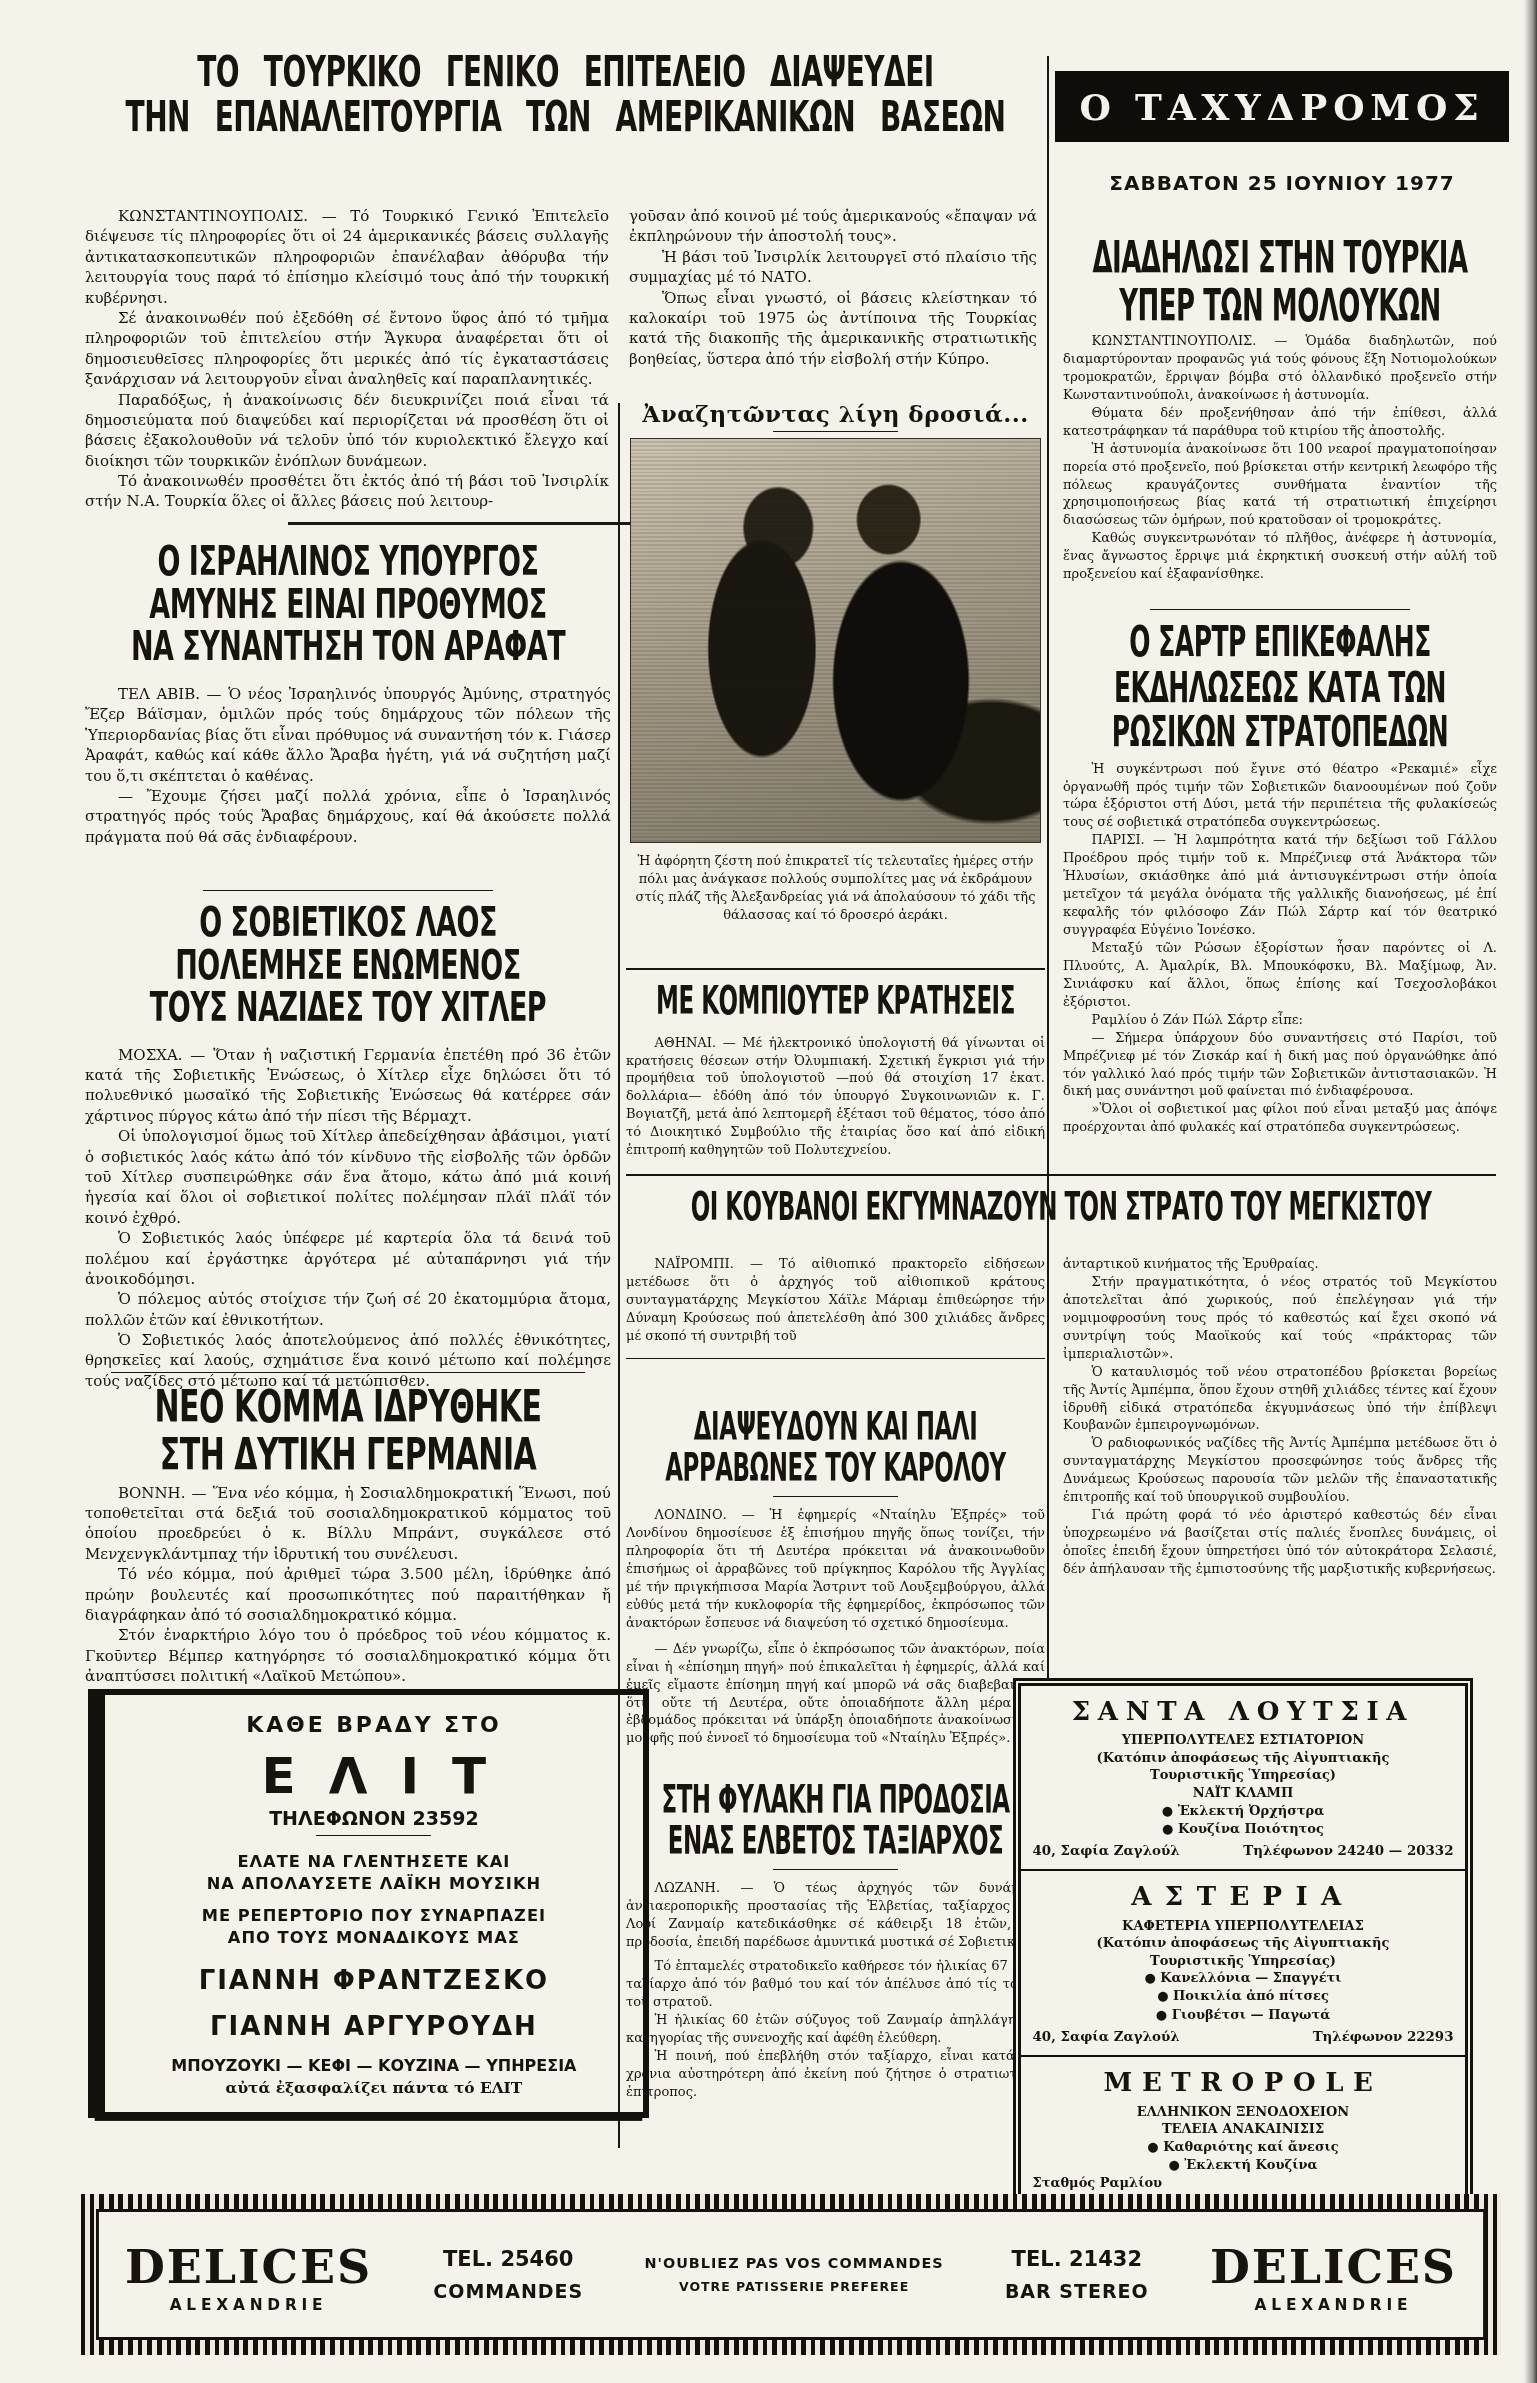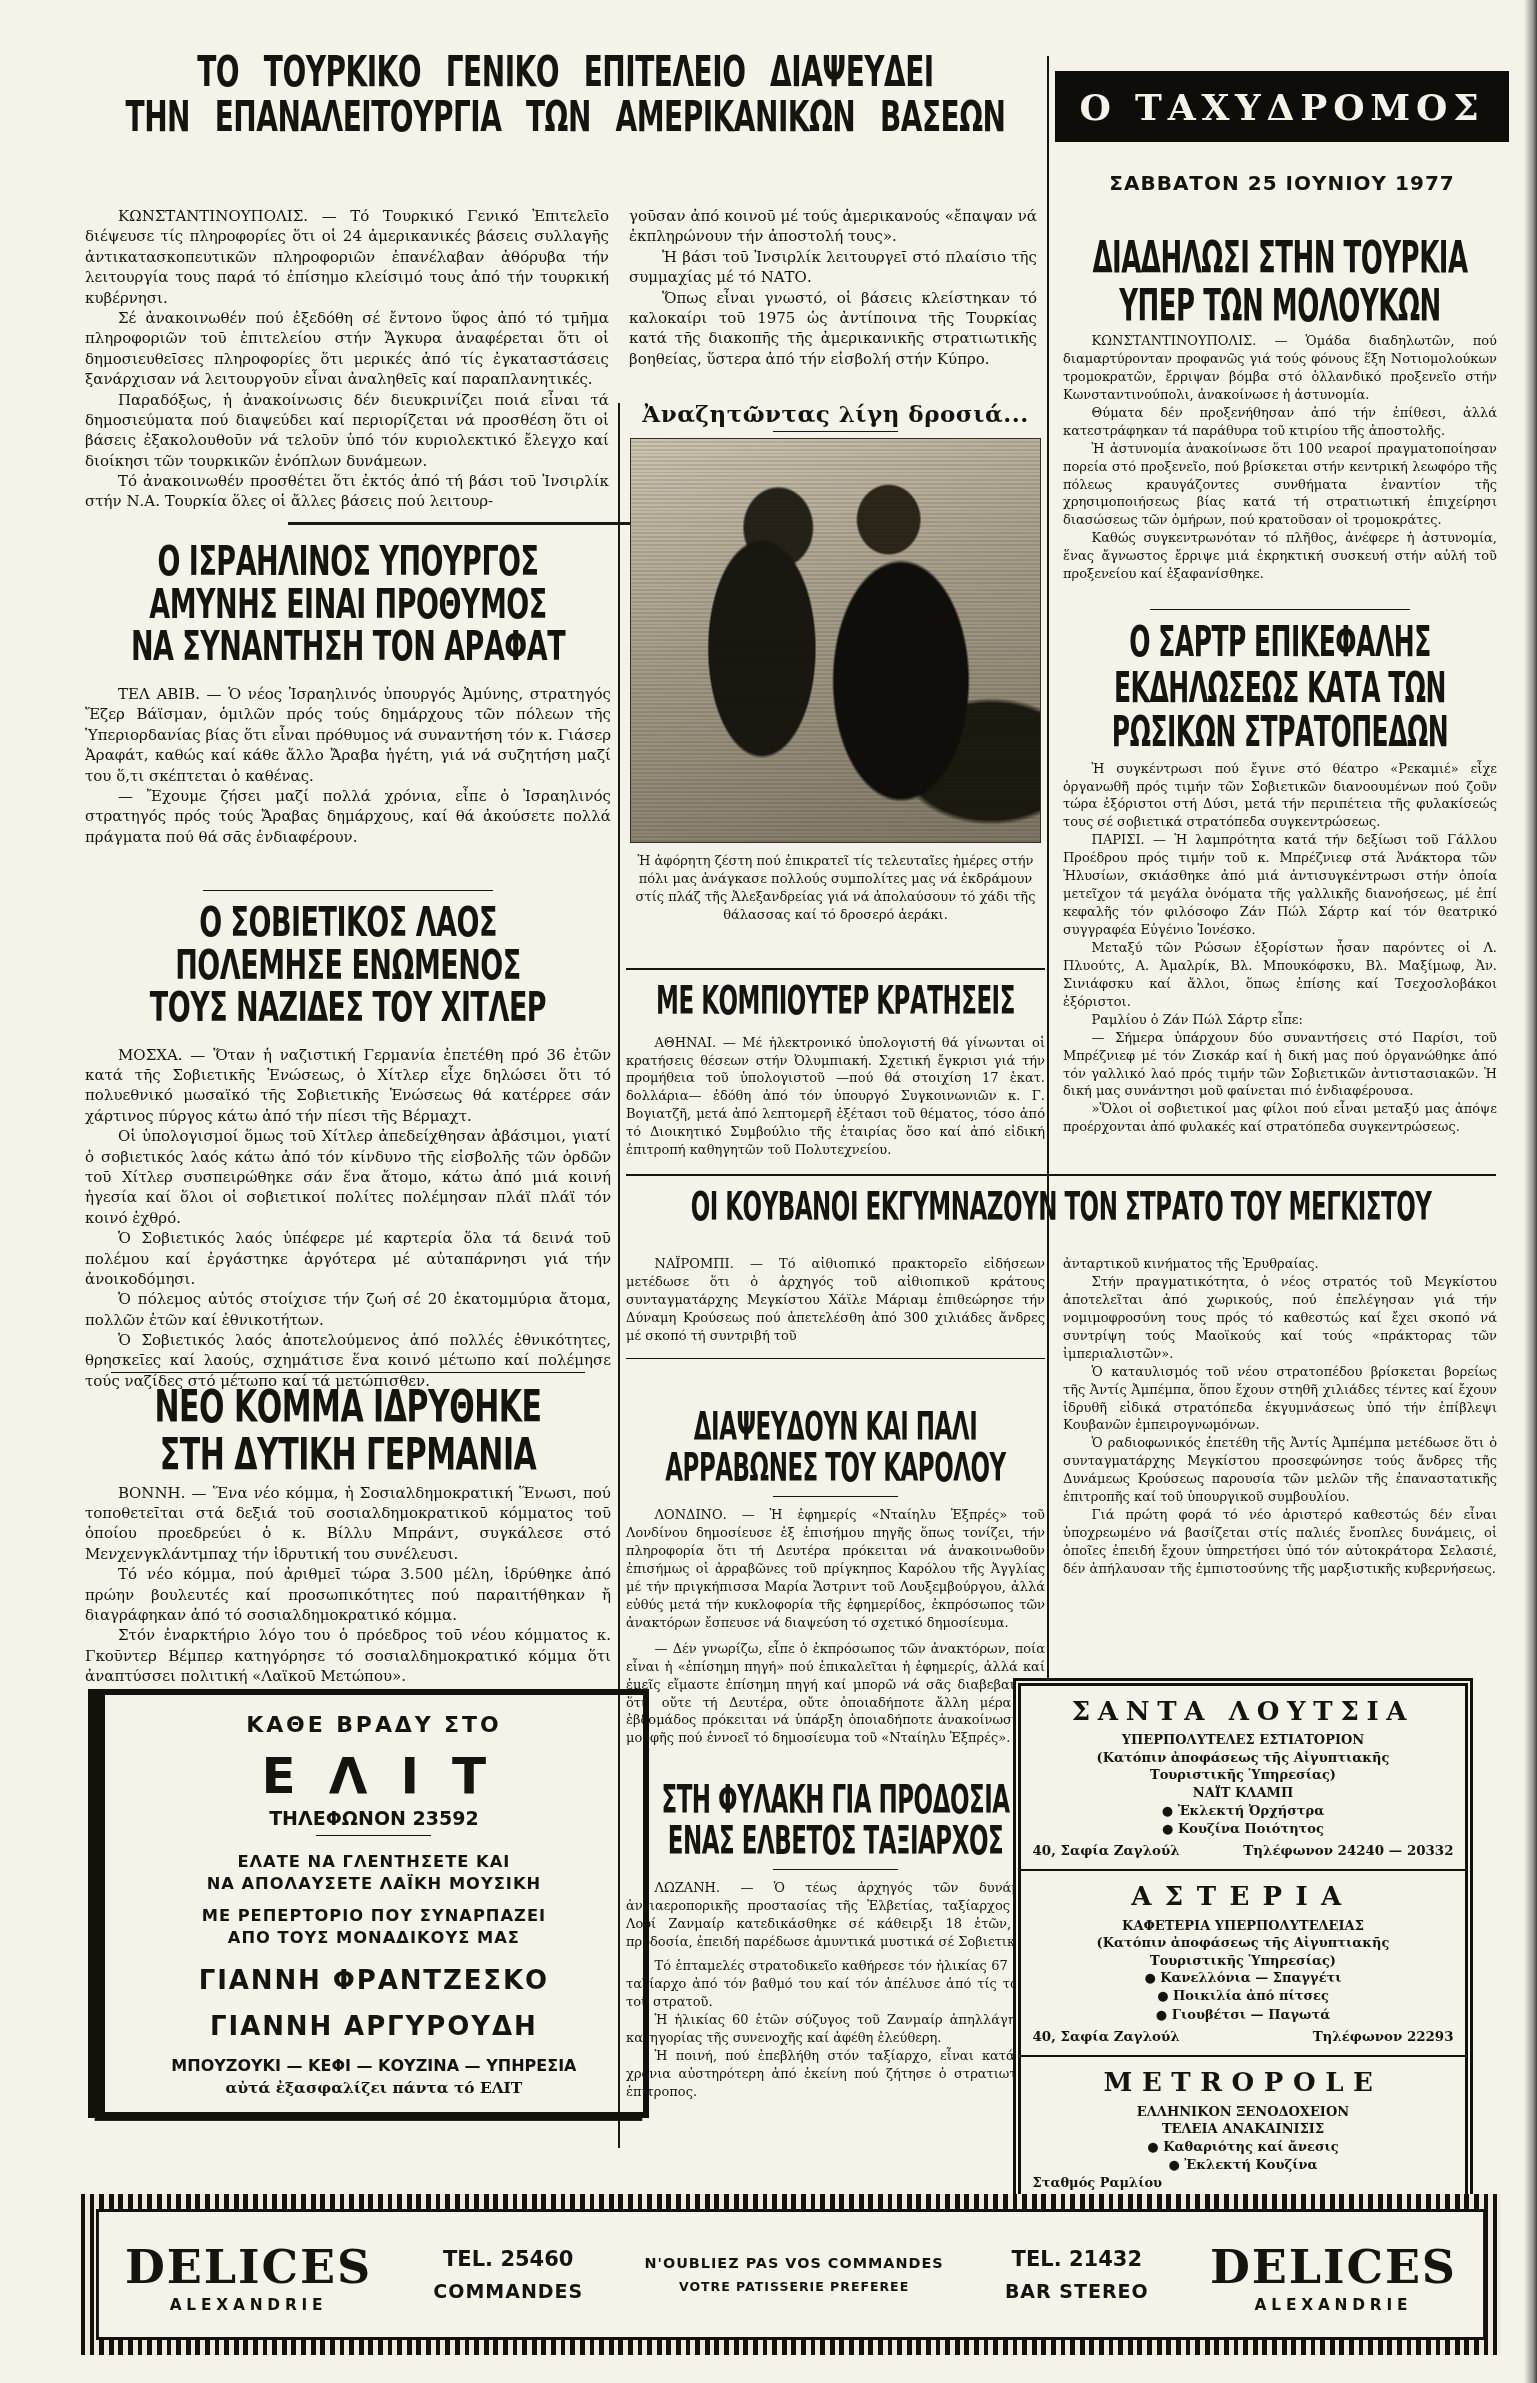--- a/index.html
+++ b/index.html
@@ -273,21 +273,21 @@
       <p>— Σήμερα ὑπάρχουν δύο συναντήσεις στό Παρίσι, τοῦ Μπρέζνιεφ μέ τόν Ζισκάρ καί ἡ δική μας πού ὀργανώθηκε ἀπό τόν γαλλικό λαό πρός τιμήν τῶν Σοβιετικῶν ἀντιστασιακῶν. Ἡ δική μας συνάντησι μοῦ φαίνεται πιό ἐνδιαφέρουσα.</p>
       <p>»Ὅλοι οἱ σοβιετικοί μας φίλοι πού εἶναι μεταξύ μας ἀπόψε προέρχονται ἀπό φυλακές καί στρατόπεδα συγκεντρώσεως.</p>
     </div>
   </div>
 
   <div class="abs" style="left:1063px; top:1255px; width:434px;">
     <div class="body sz-S">
       <p style="text-indent:0;">ἀνταρτικοῦ κινήματος τῆς Ἐρυθραίας.</p>
       <p>Στήν πραγματικότητα, ὁ νέος στρατός τοῦ Μεγκίστου ἀποτελεῖται ἀπό χωρικούς, πού ἐπελέγησαν γιά τήν νομιμοφροσύνη τους πρός τό καθεστώς καί ἔχει σκοπό νά συντρίψη τούς Μαοϊκούς καί τούς «πράκτορας τῶν ἰμπεριαλιστῶν».</p>
       <p>Ὁ καταυλισμός τοῦ νέου στρατοπέδου βρίσκεται βορείως τῆς Ἀντίς Ἀμπέμπα, ὅπου ἔχουν στηθῆ χιλιάδες τέντες καί ἔχουν ἱδρυθῆ εἰδικά στρατόπεδα ἐκγυμνάσεως ὑπό τήν ἐπίβλεψι Κουβανῶν ἐμπειρογνωμόνων.</p>
-      <p>Ὁ ραδιοφωνικός ἐπετέθη τῆς Ἀντίς Ἀμπέμπα μετέδωσε ὅτι ὁ συνταγματάρχης Μεγκίστου προσεφώνησε τούς ἄνδρες τῆς Δυνάμεως Κρούσεως παρουσία τῶν μελῶν τῆς ἐπαναστατικῆς ἐπιτροπῆς καί τοῦ ὑπουργικοῦ συμβουλίου.</p>
+      <p>Ὁ ραδιοφωνικός ναζίδες τῆς Ἀντίς Ἀμπέμπα μετέδωσε ὅτι ὁ συνταγματάρχης Μεγκίστου προσεφώνησε τούς ἄνδρες τῆς Δυνάμεως Κρούσεως παρουσία τῶν μελῶν τῆς ἐπαναστατικῆς ἐπιτροπῆς καί τοῦ ὑπουργικοῦ συμβουλίου.</p>
       <p>Γιά πρώτη φορά τό νέο ἀριστερό καθεστώς δέν εἶναι ὑποχρεωμένο νά βασίζεται στίς παλιές ἔνοπλες δυνάμεις, οἱ ὁποῖες ἐπειδή ἔχουν ὑπηρετήσει ὑπό τόν αὐτοκράτορα Σελασιέ, δέν ἀπήλαυσαν τῆς ἐμπιστοσύνης τῆς μαρξιστικῆς κυβερνήσεως.</p>
     </div>
   </div>
 
   <div class="ads-box">
     <div class="ad-sec">
       <div class="ad-name">ΣΑΝΤΑ ΛΟΥΤΣΙΑ</div>
       <div class="ad-line">ΥΠΕΡΠΟΛΥΤΕΛΕΣ ΕΣΤΙΑΤΟΡΙΟΝ</div>
       <div class="ad-line">(Κατόπιν ἀποφάσεως τῆς Αἰγυπτιακῆς</div>
       <div class="ad-line">Τουριστικῆς Ὑπηρεσίας)</div>

